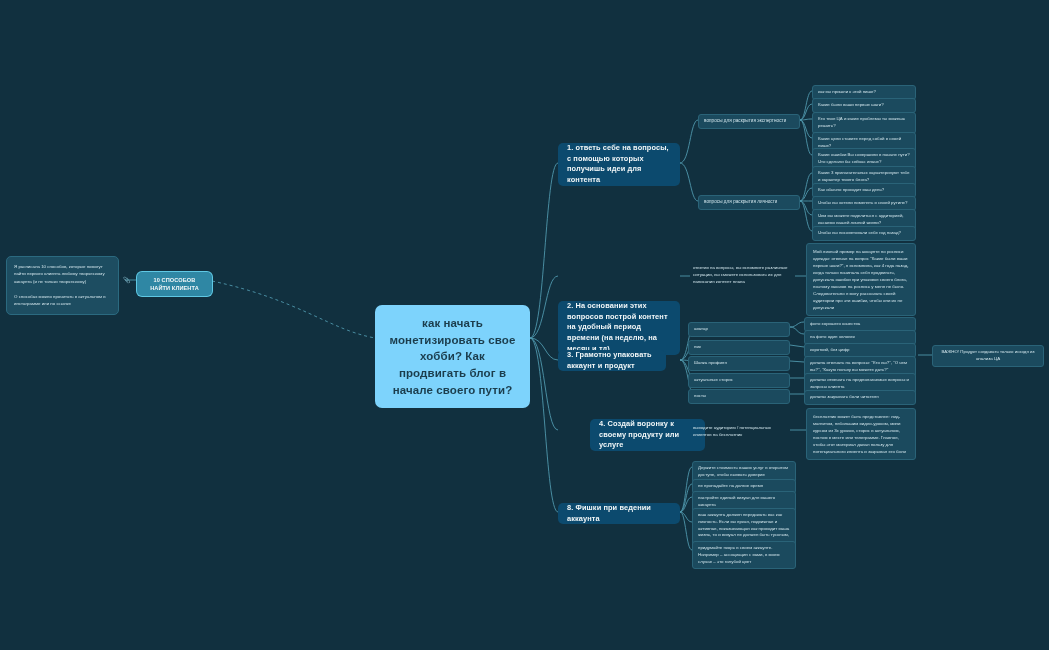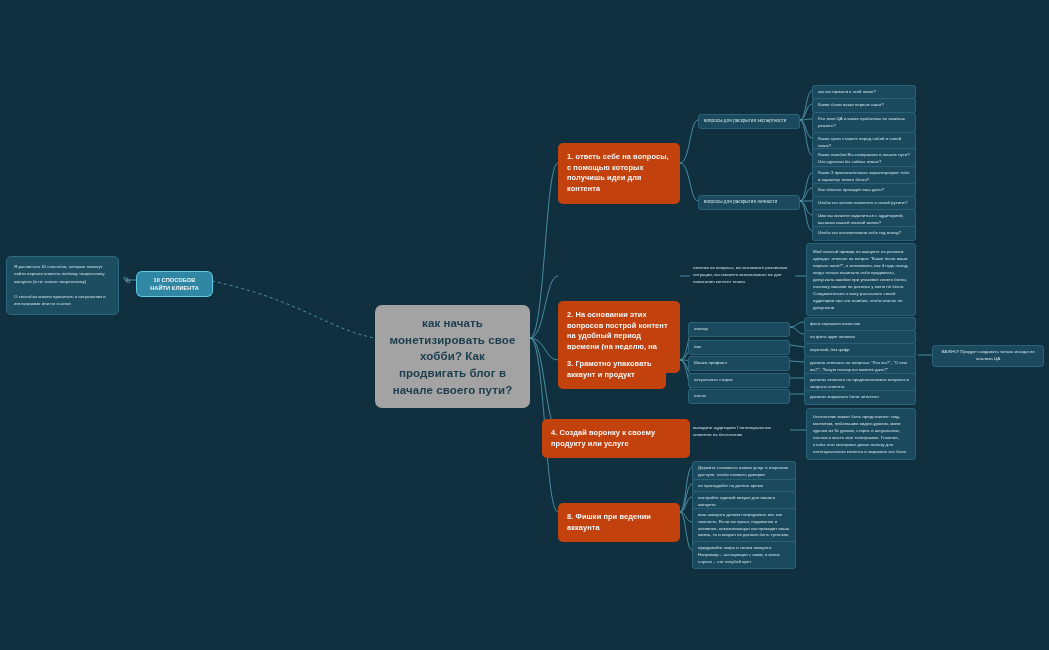--- a/index.html
+++ b/index.html
@@ -9,34 +9,34 @@
     font-family:"Liberation Sans", sans-serif;
     overflow:hidden;
     position:relative;
   }
   #canvas{position:absolute;inset:0;}
   svg.links{position:absolute;left:0;top:0;width:1049px;height:650px;pointer-events:none;}
   .node{position:absolute;box-sizing:border-box;}
 
   
   .root{
-    background:#a3a3a3;color:#1b3d4d;
+    background:#7dd3fc;color:#1b3d4d;
     border-radius:7px;
     text-align:center;
     font-size:11.5px;line-height:1.45;font-weight:700;
     padding:10px 12px;
     letter-spacing:.1px;
   }
 
   
   .lvl1{
-    background:#c2410c;color:#f2f7f8;
+    background:#0c4a6e;color:#f2f7f8;
     border-radius:5px;
     font-size:7.4px;line-height:1.45;font-weight:700;
-    padding:9px 9px;
+    padding:0 9px;
     letter-spacing:.1px;
   }
   .lvl1.highlighted{
     background:#2f87a4;
     box-shadow:0 0 0 1px #5fc8e4;
   }
 
   
   .lvl2{
     background:#1b4a5e;color:#cfe3ea;
@@ -218,21 +218,21 @@
     <span>должна отвечать на вопросы: "Кто вы?", "О чем вы?", "Какую пользу вы можете дать?"</span></div>
   <div class="node lvl3" style="left:804px;top:373px;width:112px;">
     <span>должны отвечать на предполагаемые вопросы и запросы клиента</span></div>
   <div class="node lvl3" style="left:804px;top:390px;width:112px;">
     <span>должны закрывать боли читателя</span></div>
 
   <div class="node lvl3" style="left:932px;top:345px;width:112px;text-align:center;">
     <span>ВАЖНО! Продукт создавать только исходя из анализа ЦА</span>
   </div>
 
-  <div class="node lvl1" style="left:542px;top:419px;width:148px;">
+  <div class="node lvl1" style="left:590px;top:419px;width:115px;">
     <span>4. Создай воронку к своему продукту или услуге</span>
   </div>
   <div class="node note" style="left:690px;top:422px;width:100px;">
     <span>выводите аудиторию / потенциальных клиентов на бесплатник</span>
   </div>
   <div class="node note-box" style="left:806px;top:408px;width:110px;">
     <span>бесплатник может быть представлен: лид-магнитом, небольшим видео-уроком, мини курсом из 3х уроков, сторис в актуальном, постом в месте или телеграмме. Главное, чтобы этот материал давал пользу для потенциального клиента и закрывал его боли</span>
   </div>
 
   <div class="node lvl1" style="left:558px;top:503px;width:122px;">

